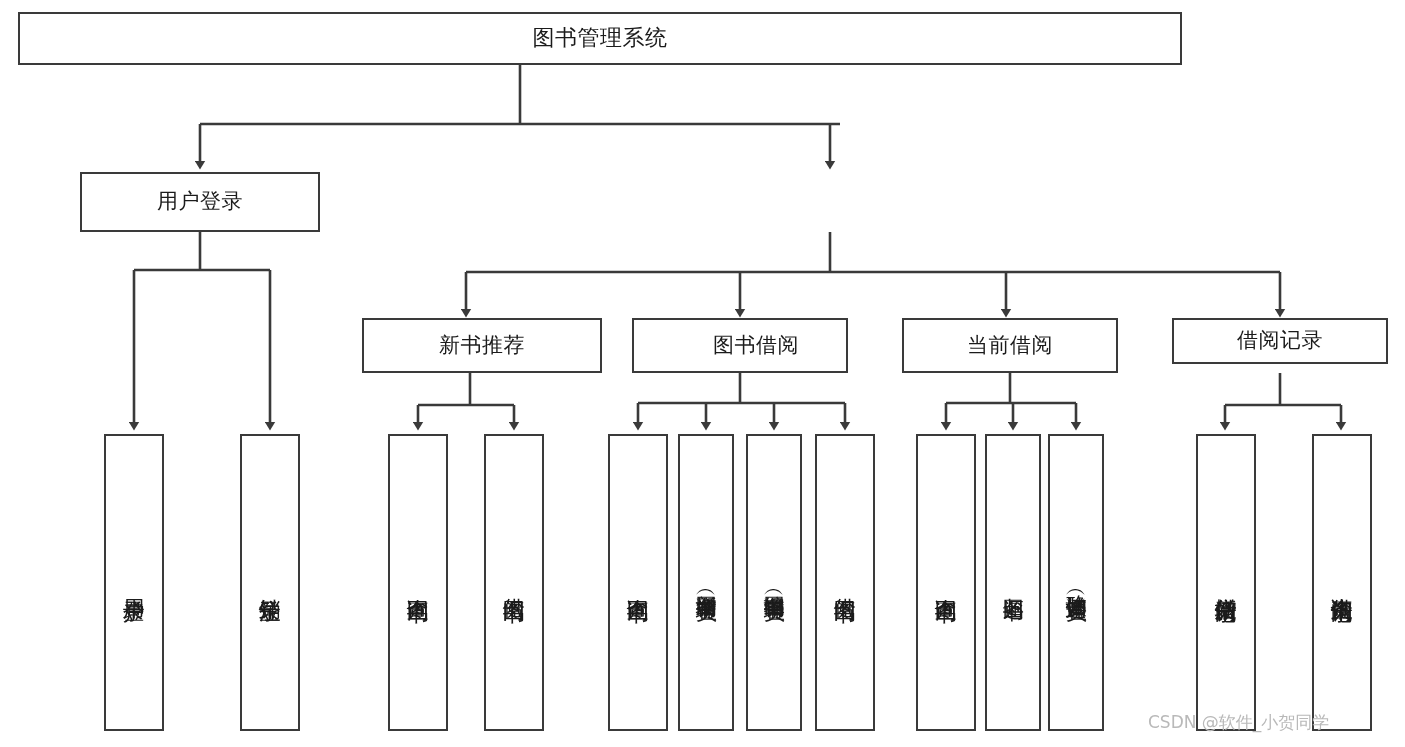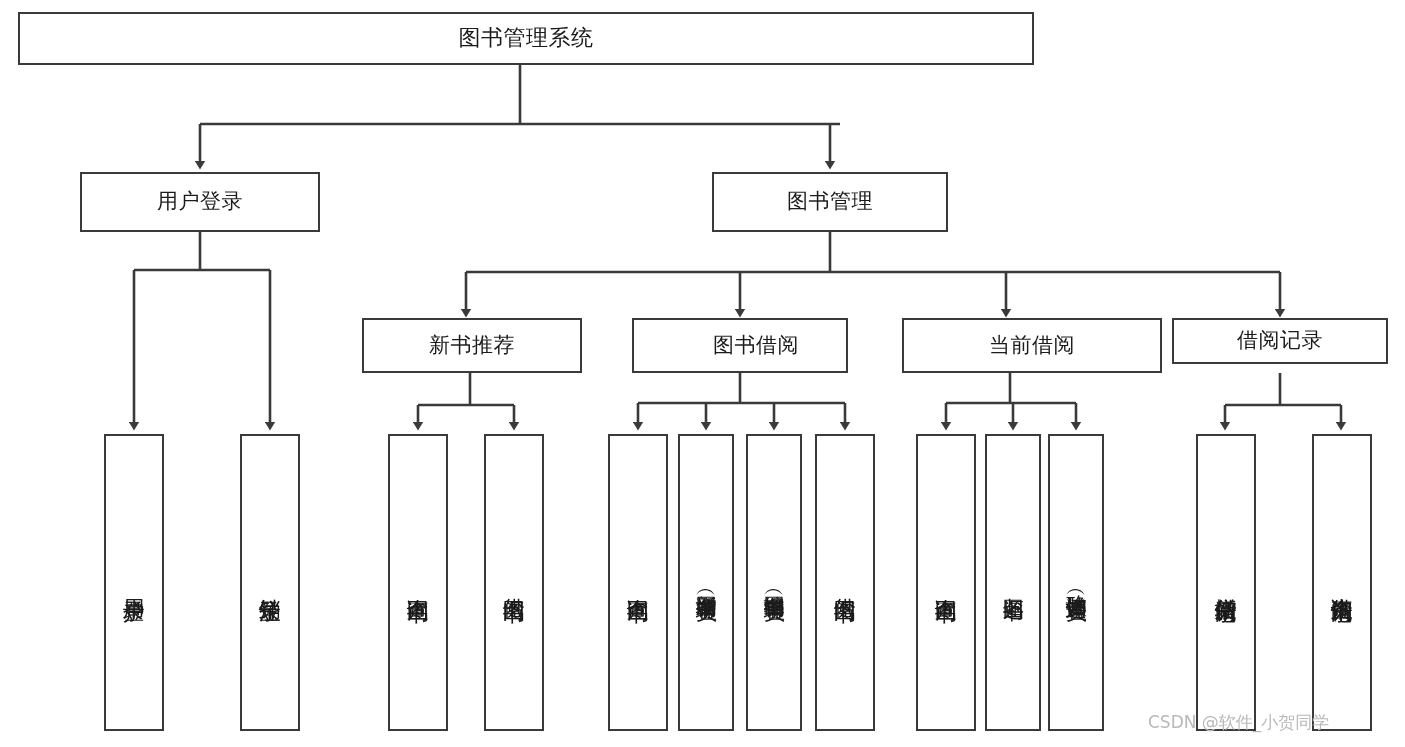--- a/index.html
+++ b/index.html
@@ -126,41 +126,38 @@
       <path d="M1013,403 L1013,423" marker-end="url(#arrowhead)"></path>
       <path d="M1076,403 L1076,423" marker-end="url(#arrowhead)"></path>
 
       <path d="M1280,373 L1280,405"></path>
       <path d="M1225,405 L1341,405"></path>
       <path d="M1225,405 L1225,423" marker-end="url(#arrowhead)"></path>
       <path d="M1341,405 L1341,423" marker-end="url(#arrowhead)"></path>
     </g>
   </svg>
 
-  <div class="node horiz" id="node-root" style="left:18px; top:12px; width:1016px; height:53px;">
+  <div class="node horiz" id="node-root" style="left:18px; top:12px; width:1164px; height:53px;">
     <span class="label">图书管理系统</span>
   </div>
 
   <div class="node horiz" id="node-user-login" style="left:80px; top:172px; width:240px; height:60px;">
     <span class="label">用户登录</span>
   </div>
 
-  <div class="node horiz" id="node-book-management" style="left:712px; top:172px; width:236px; height:60px;">
-    <span class="label">图书管理</span>
-  </div>
-
-  <div class="node horiz" id="node-new-book-recommend" style="left:362px; top:318px; width:220px; height:55px;">
+
+  <div class="node horiz" id="node-new-book-recommend" style="left:362px; top:318px; width:240px; height:55px;">
     <span class="label">新书推荐</span>
   </div>
 
   <div class="node horiz" id="node-book-borrow" style="left:632px; top:318px; width:216px; height:55px;padding-left:32px;">
     <span class="label">图书借阅</span>
   </div>
 
-  <div class="node horiz" id="node-current-borrow" style="left:902px; top:318px; width:260px; height:55px;">
+  <div class="node horiz" id="node-current-borrow" style="left:902px; top:318px; width:216px; height:55px;">
     <span class="label">当前借阅</span>
   </div>
 
   <div class="node horiz" id="node-borrow-record" style="left:1172px; top:318px; width:216px; height:46px;">
     <span class="label">借阅记录</span>
   </div>
 
   <div class="node vert" id="leaf-user-login" style="left:104px; top:434px; width:60px; height:297px;">
     <span class="label">用户登录</span>
   </div>

